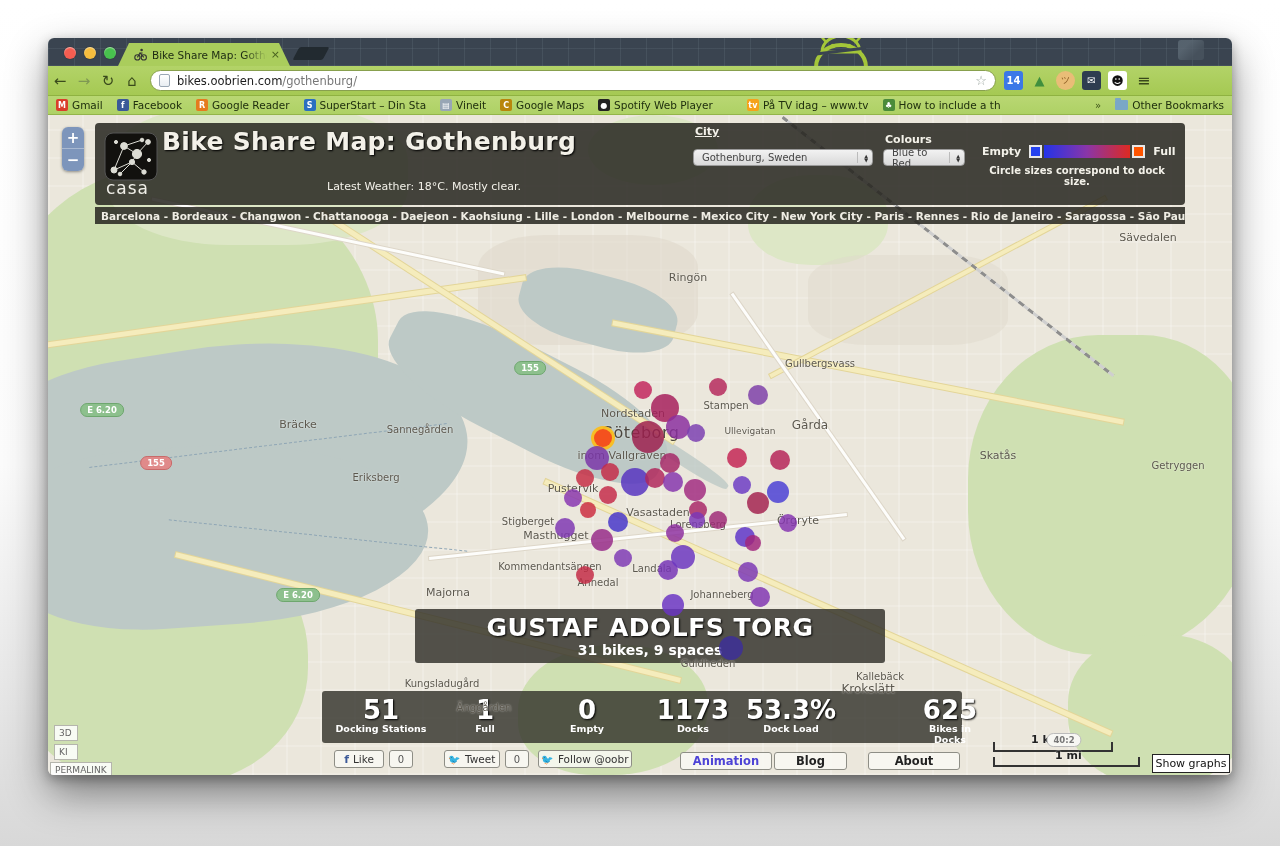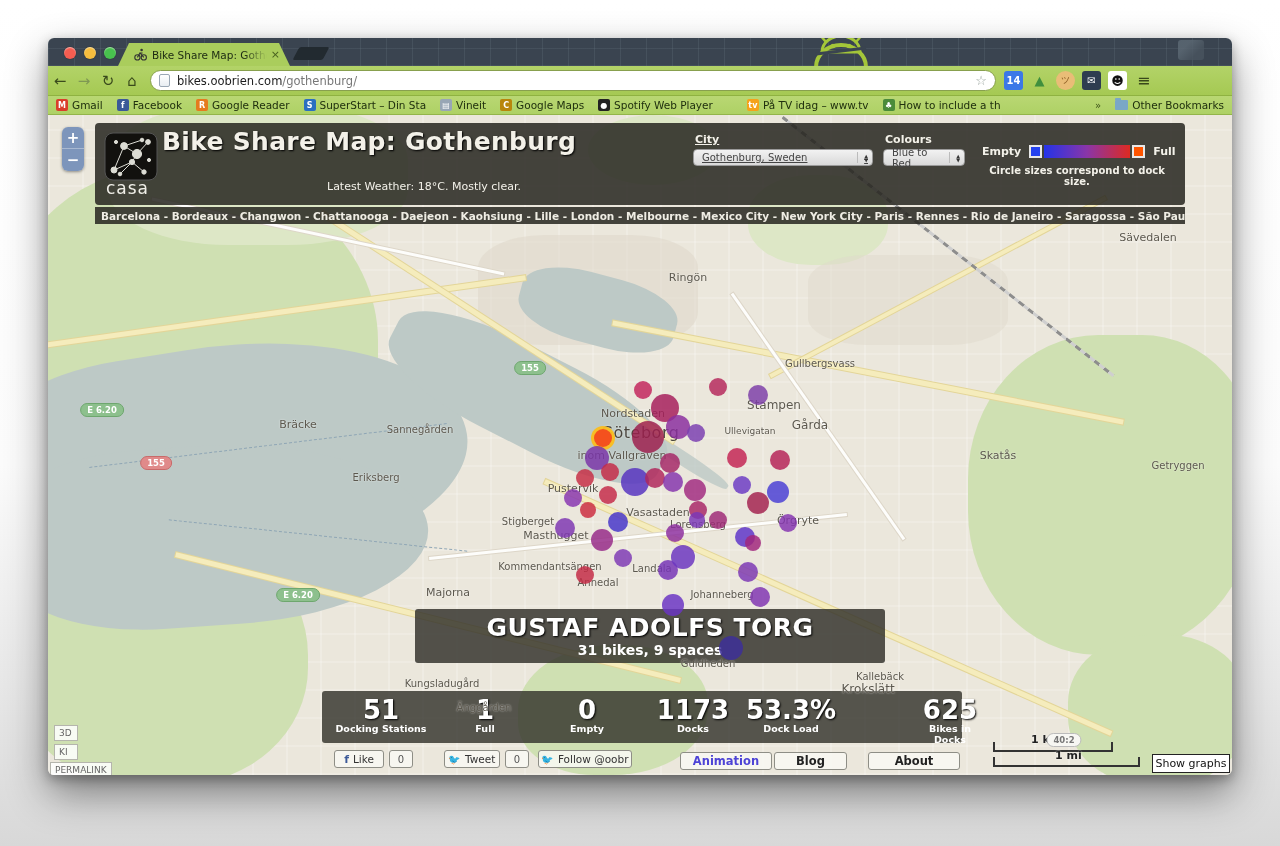--- a/index.html
+++ b/index.html
@@ -334,22 +334,22 @@
               <circle cx="16" cy="42" r="1.8"></circle>
             <circle cx="45" cy="28" r="1.6"></circle>
               <circle cx="12" cy="10" r="1.6"></circle>
           </g>
           <text x="2" y="62" fill="#f0efe8" font-size="17" font-family="DejaVu Sans, sans-serif" letter-spacing="1">casa</text>
         </svg>
       </div>
       <div class="hdr-title">Bike Share Map: Gothenburg</div>
       <div class="hdr-weather">Latest Weather: 18°C. Mostly clear.</div>
 
-      <div class="grp-label" style="left:600px; top:10px;text-decoration:underline;">City</div>
-      <div class="selbox" style="left:598px; top:26px; width:180px;text-decoration:underline;">
+      <div class="grp-label" style="left:600px; top:2px;text-decoration:underline;">City</div>
+      <div class="selbox" style="left:598px; top:26px; width:180px;">
         <span>Gothenburg, Sweden</span>
         <span class="caret">
             <span>▲</span>
             <span>▼</span>
           </span>
       </div>
 
       <div class="grp-label" style="left:790px; top:10px;">Colours</div>
       <div class="selbox" style="left:788px; top:26px; width:82px;">
         <span>Blue to Red</span>
@@ -426,21 +426,21 @@
       <span class="sc-km-t">1 km</span>
       <div class="sc-km-line"></div>
       <span class="sc-mi-t">1 mi</span>
       <div class="sc-mi-line"></div>
     </div>
 
     <div class="show-graphs">Show graphs</div>
   <span class="map-label" style="left: 1100px; top: 122px; font-size: 11px;">Sävedalen</span>
       <span class="map-label" style="left: 640px; top: 162px; font-size: 11px;">Ringön</span>
       <span class="map-label" style="left: 772px; top: 248px; font-size: 10px;">Gullbergsvass</span>
-      <span class="map-label" style="left: 726px; top: 290px; font-size: 12px;">Stampen</span>
+      <span class="map-label" style="left: 678px; top: 290px; font-size: 10px;">Stampen</span>
       <span class="map-label" style="left: 762px; top: 310px; font-size: 12px;">Gårda</span>
       <span class="map-label" style="left: 585px; top: 298px; font-size: 11px;">Nordstaden</span>
       <span class="map-label big" style="left: 592px; top: 317px; font-size: 16px;">Göteborg</span>
       <span class="map-label" style="left: 702px; top: 316px; font-size: 9px;">Ullevigatan</span>
       <span class="map-label" style="left: 574px; top: 340px; font-size: 11px;">inom Vallgraven</span>
       <span class="map-label" style="left: 525px; top: 373px; font-size: 11px;">Pustervik</span>
       <span class="map-label" style="left: 610px; top: 397px; font-size: 11px;">Vasastaden</span>
       <span class="map-label" style="left: 650px; top: 409px; font-size: 10px;">Lorensberg</span>
       <span class="map-label" style="left: 480px; top: 406px; font-size: 10px;">Stigberget</span>
       <span class="map-label" style="left: 508px; top: 420px; font-size: 11px;">Masthugget</span>

